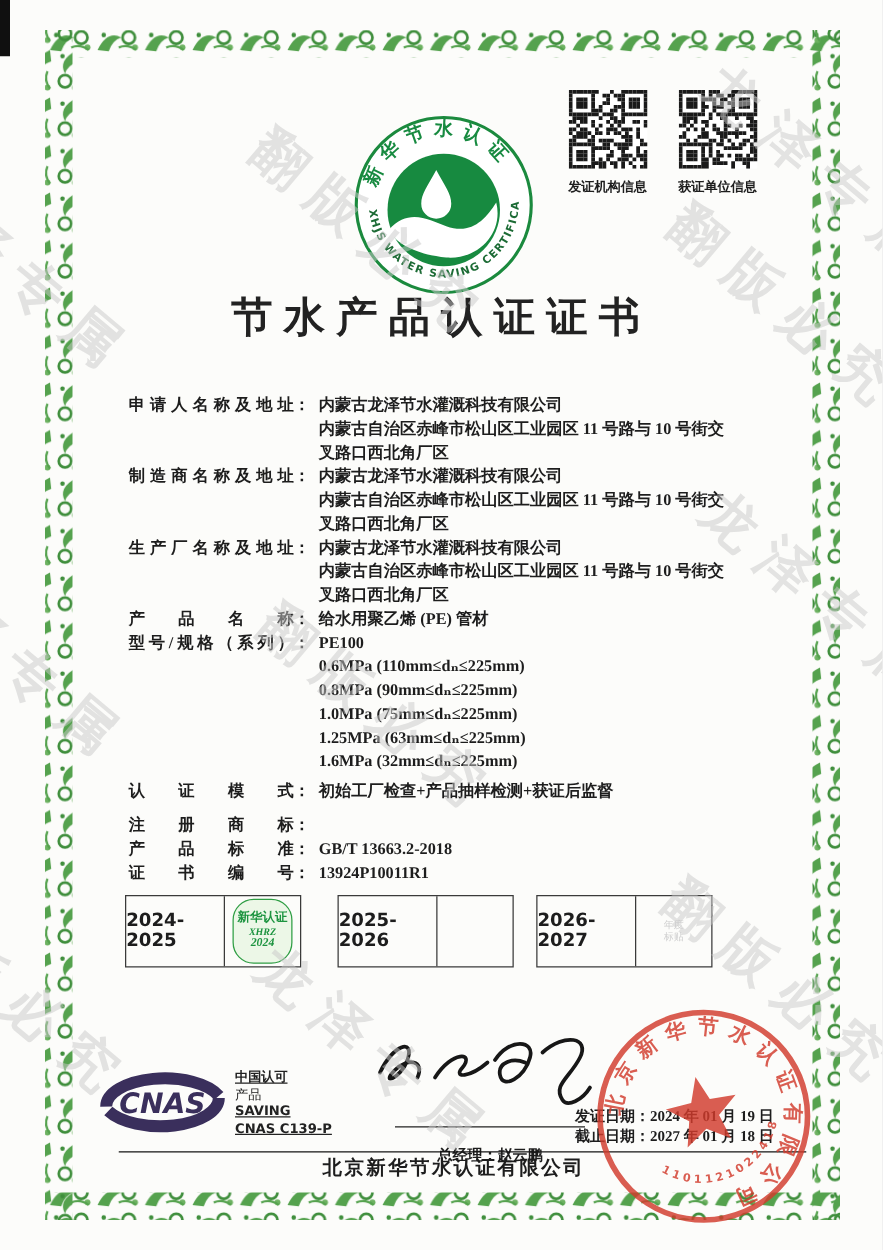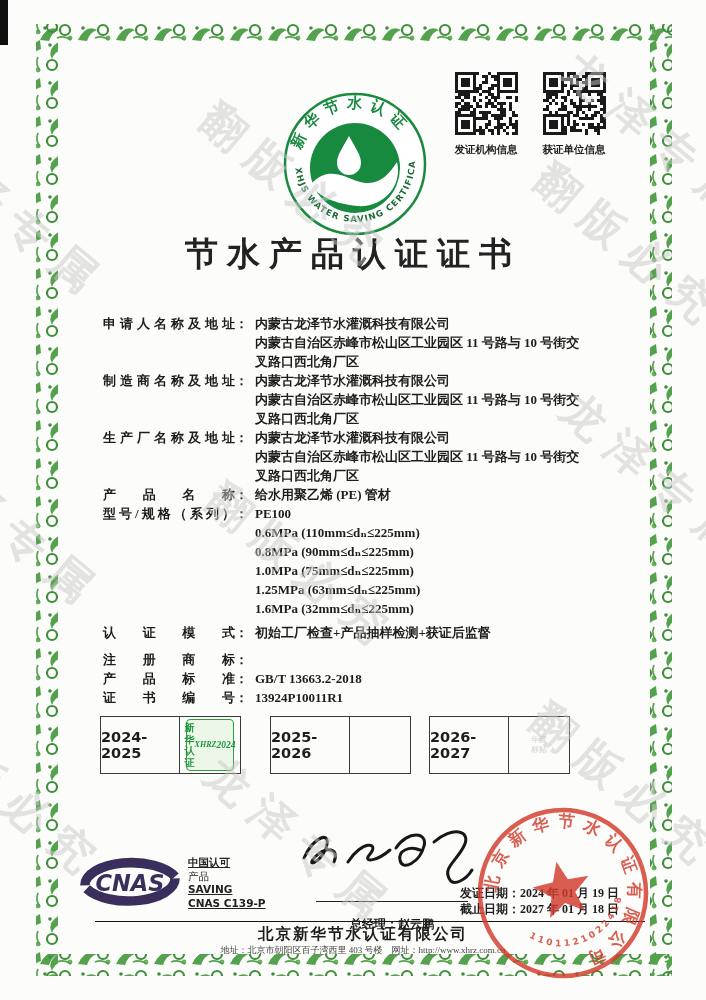--- a/index.html
+++ b/index.html
@@ -35,22 +35,22 @@
   .statement .l1{text-indent:26px;letter-spacing:3px;}
   .statement .l2{font-family:"DejaVu Sans",sans-serif;font-size:12.5px;letter-spacing:.5px;}
   
   .ytable{margin-top:9px;margin-left:-3px;display:flex;}
   .ybox{display:flex;border:1.5px solid #3a3a3a;height:56px;background:transparent;}
   .ycell{width:78px;display:flex;align-items:center;justify-content:center;
          font-family:"DejaVu Sans",sans-serif;font-weight:700;font-size:14.5px;
          border-right:1.5px solid #3a3a3a;}
   .scell{width:60px;display:flex;align-items:center;justify-content:center;}
   .g1{margin-right:29px;} .g2{margin-right:18px;}
-  .sticker{width:46px;height:50px;border:1.5px solid #2f9e44;border-radius:4px;
-           background:#ecf7e7;display:flex;flex-direction:row;align-items:center;
+  .sticker{width:46px;height:50px;border:1.5px solid #2f9e44;border-radius:17px;
+           background:#ecf7e7;display:flex;flex-direction:column;align-items:center;
            justify-content:center;line-height:1.15;}
   .sticker .s1{font-size:10px;font-weight:800;color:#1d9440;font-family:"DejaVu Sans",sans-serif;}
   .sticker .s2{font-size:8px;font-weight:700;font-style:italic;color:#1d9440;}
   .sticker .s3{font-size:9.5px;font-weight:700;font-style:italic;color:#1d9440;}
   .placeholder{font-size:8px;color:#cfcfcf;text-align:center;line-height:1.3;}
   
   .cnas-logo{position:absolute;left:78px;top:850px;width:104px;height:62px;z-index:3;}
   .cnas-text{position:absolute;left:188px;top:856px;z-index:3;
              font-family:"DejaVu Sans",sans-serif;font-size:10.5px;line-height:13.5px;color:#222;}
   .cnas-text .b{font-weight:800;text-decoration:underline;}
@@ -748,21 +748,20 @@
   </svg>
   <div class="mgr">总经理：赵云鹏</div>
 
   <div class="dates">
     <div>发证日期：2024 年 01 月 19 日</div>
     <div>截止日期：2027 年 01 月 18 日</div>
   </div>
 
   <div class="rule"></div>
   <div class="company">北京新华节水认证有限公司</div>
-  <div class="address">地址：北京市朝阳区百子湾西里 403 号楼　网址：http://www.xhrz.com.cn</div>
 
   <svg class="seal" viewBox="0 0 178 178" xmlns="http://www.w3.org/2000/svg">
     <defs>
       <path id="sealTop" d="M 89,89 m -66,0 a 66,66 0 1 1 132,0 a 66,66 0 1 1 -132,0"></path>
       <path id="sealBot" d="M 31,102 a 62,62 0 0 0 116,0"></path>
     </defs>
     <circle cx="89" cy="89" r="83" fill="none" stroke="#d23b2c" stroke-width="4.5"></circle>
     <path d="M89,57 L96.6,76.5 117.5,77.4 101.2,90.5 106.8,110.7 89,99.2 71.2,110.7 76.8,90.5 60.5,77.4 81.4,76.5 Z" fill="#d23b2c"></path>
     <text font-size="16.5" font-weight="800" fill="#d23b2c" letter-spacing="8" font-family="DejaVu Sans,sans-serif">
       <textPath href="#sealTop" startOffset="14">北京新华节水认证有限公司</textPath>

